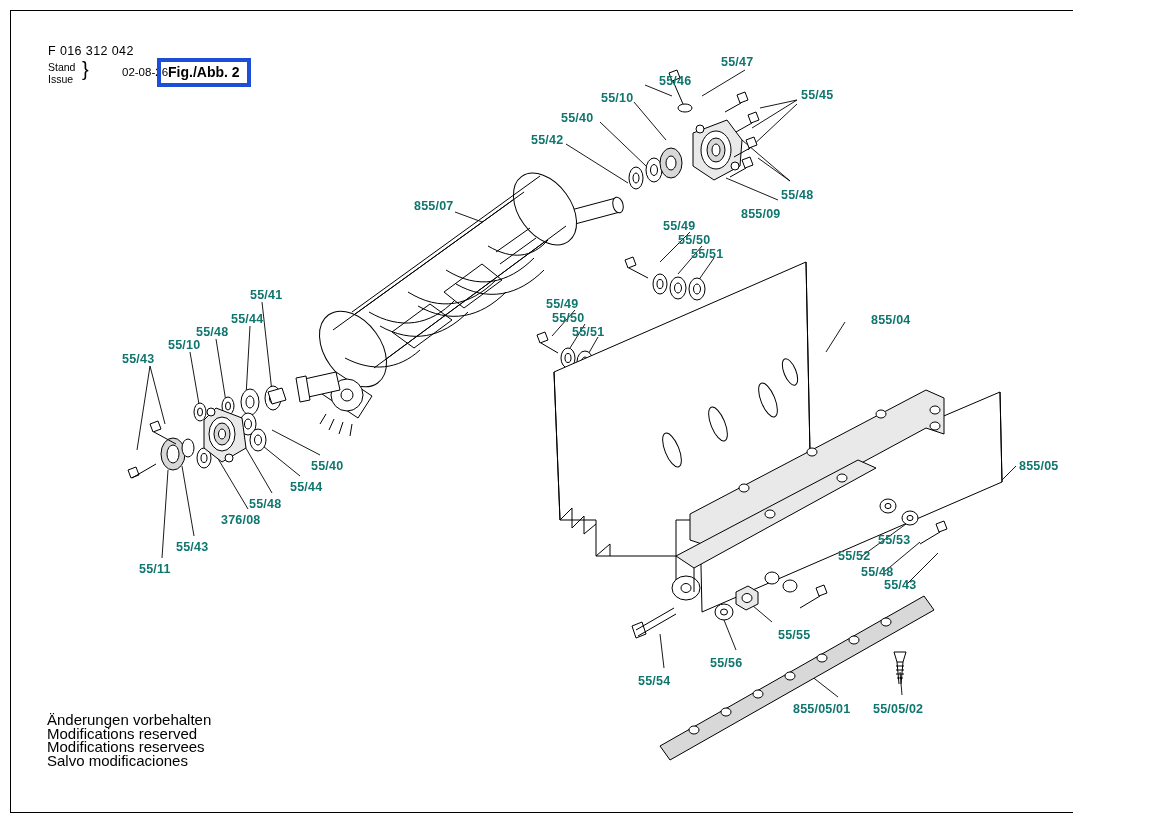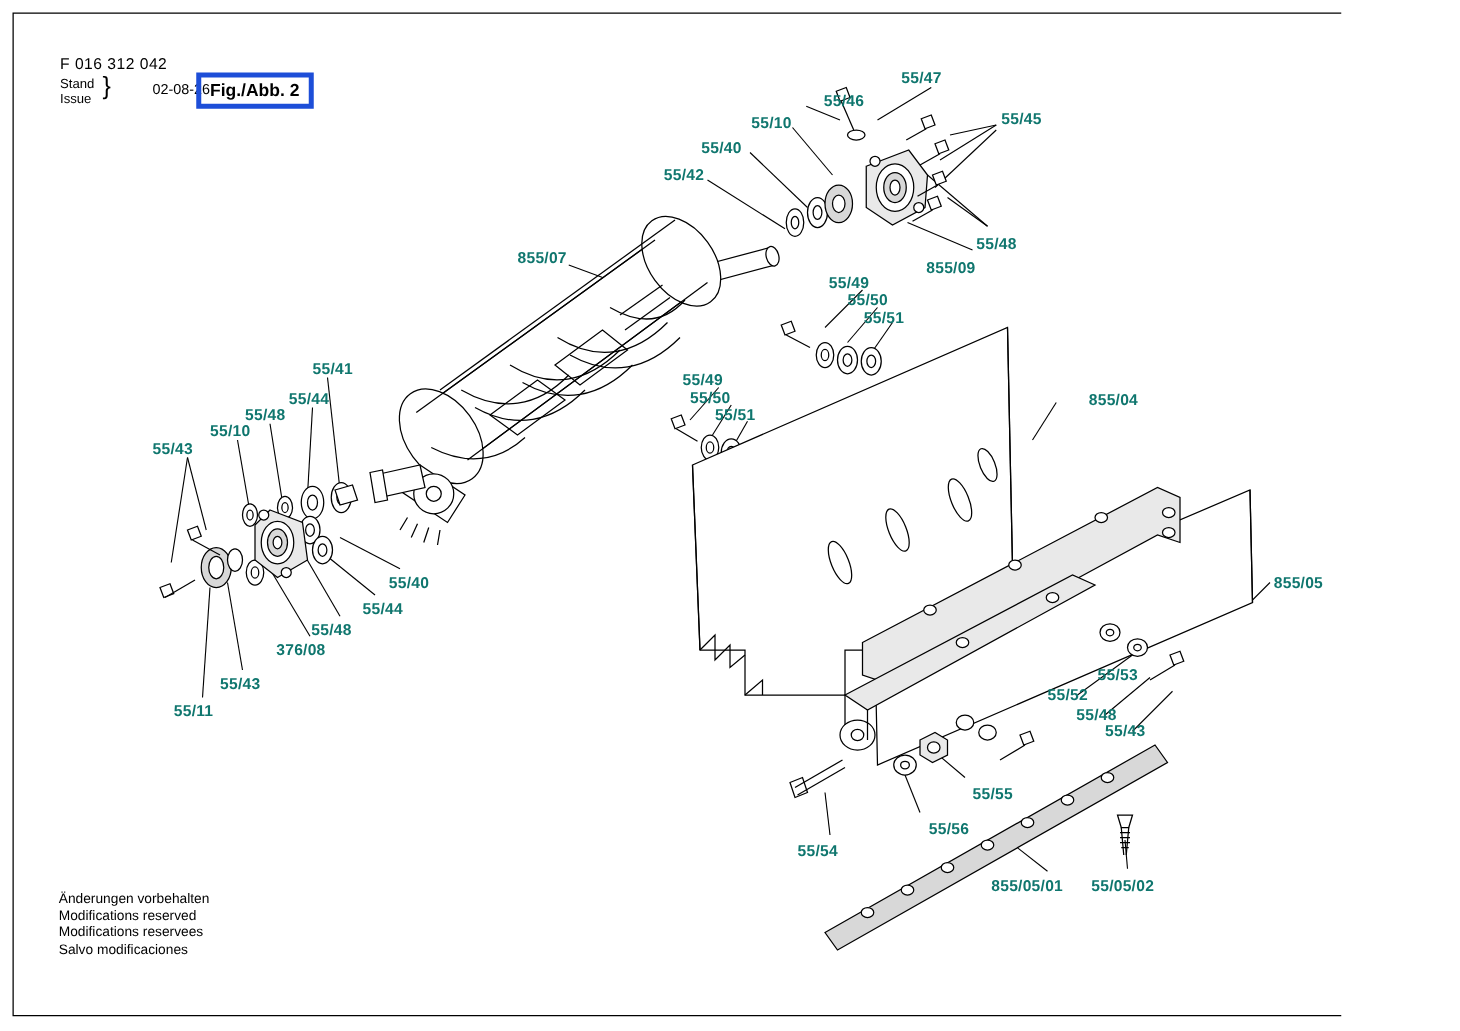--- a/index.html
+++ b/index.html
@@ -67,21 +67,21 @@
     font-size: 14px;
     font-weight: bold;
     color: #000;
     white-space: nowrap;
   }
   
   .footer {
     position: absolute;
     left: 47px;
     top: 713px;
-    font-size: 11px;
+    font-size: 15px;
     line-height: 13.6px;
     color: #000;
   }
   
   .lbl {
     position: absolute;
     font-size: 12.5px;
     font-weight: bold;
     color: #0f766e;
     white-space: nowrap;
@@ -406,21 +406,21 @@
   <div class="lbl" style="left:290px; top:480px;">55/44</div>
   <div class="lbl" style="left:249px; top:497px;">55/48</div>
   <div class="lbl" style="left:221px; top:513px;">376/08</div>
   <div class="lbl" style="left:176px; top:540px;">55/43</div>
   <div class="lbl" style="left:139px; top:562px;">55/11</div>
   <div class="lbl" style="left:837px; top:533px;margin-left:41px;">55/53</div>
   <div class="lbl" style="left:838px; top:549px;">55/52</div>
   <div class="lbl" style="left:861px; top:565px;">55/48</div>
   <div class="lbl" style="left:884px; top:578px;">55/43</div>
   <div class="lbl" style="left:750px; top:628px;margin-left:28px;">55/55</div>
-  <div class="lbl" style="left:710px; top:656px;margin-left:33px;">55/56</div>
+  <div class="lbl" style="left:710px; top:656px;">55/56</div>
   <div class="lbl" style="left:638px; top:674px;">55/54</div>
   <div class="lbl" style="left:793px; top:702px;">855/05/01</div>
   <div class="lbl" style="left:873px; top:702px;">55/05/02</div>
 
   <div class="footer">
     <div>Änderungen vorbehalten</div>
     <div>Modifications reserved</div>
     <div>Modifications reservees</div>
     <div>Salvo modificaciones</div>
   </div>

